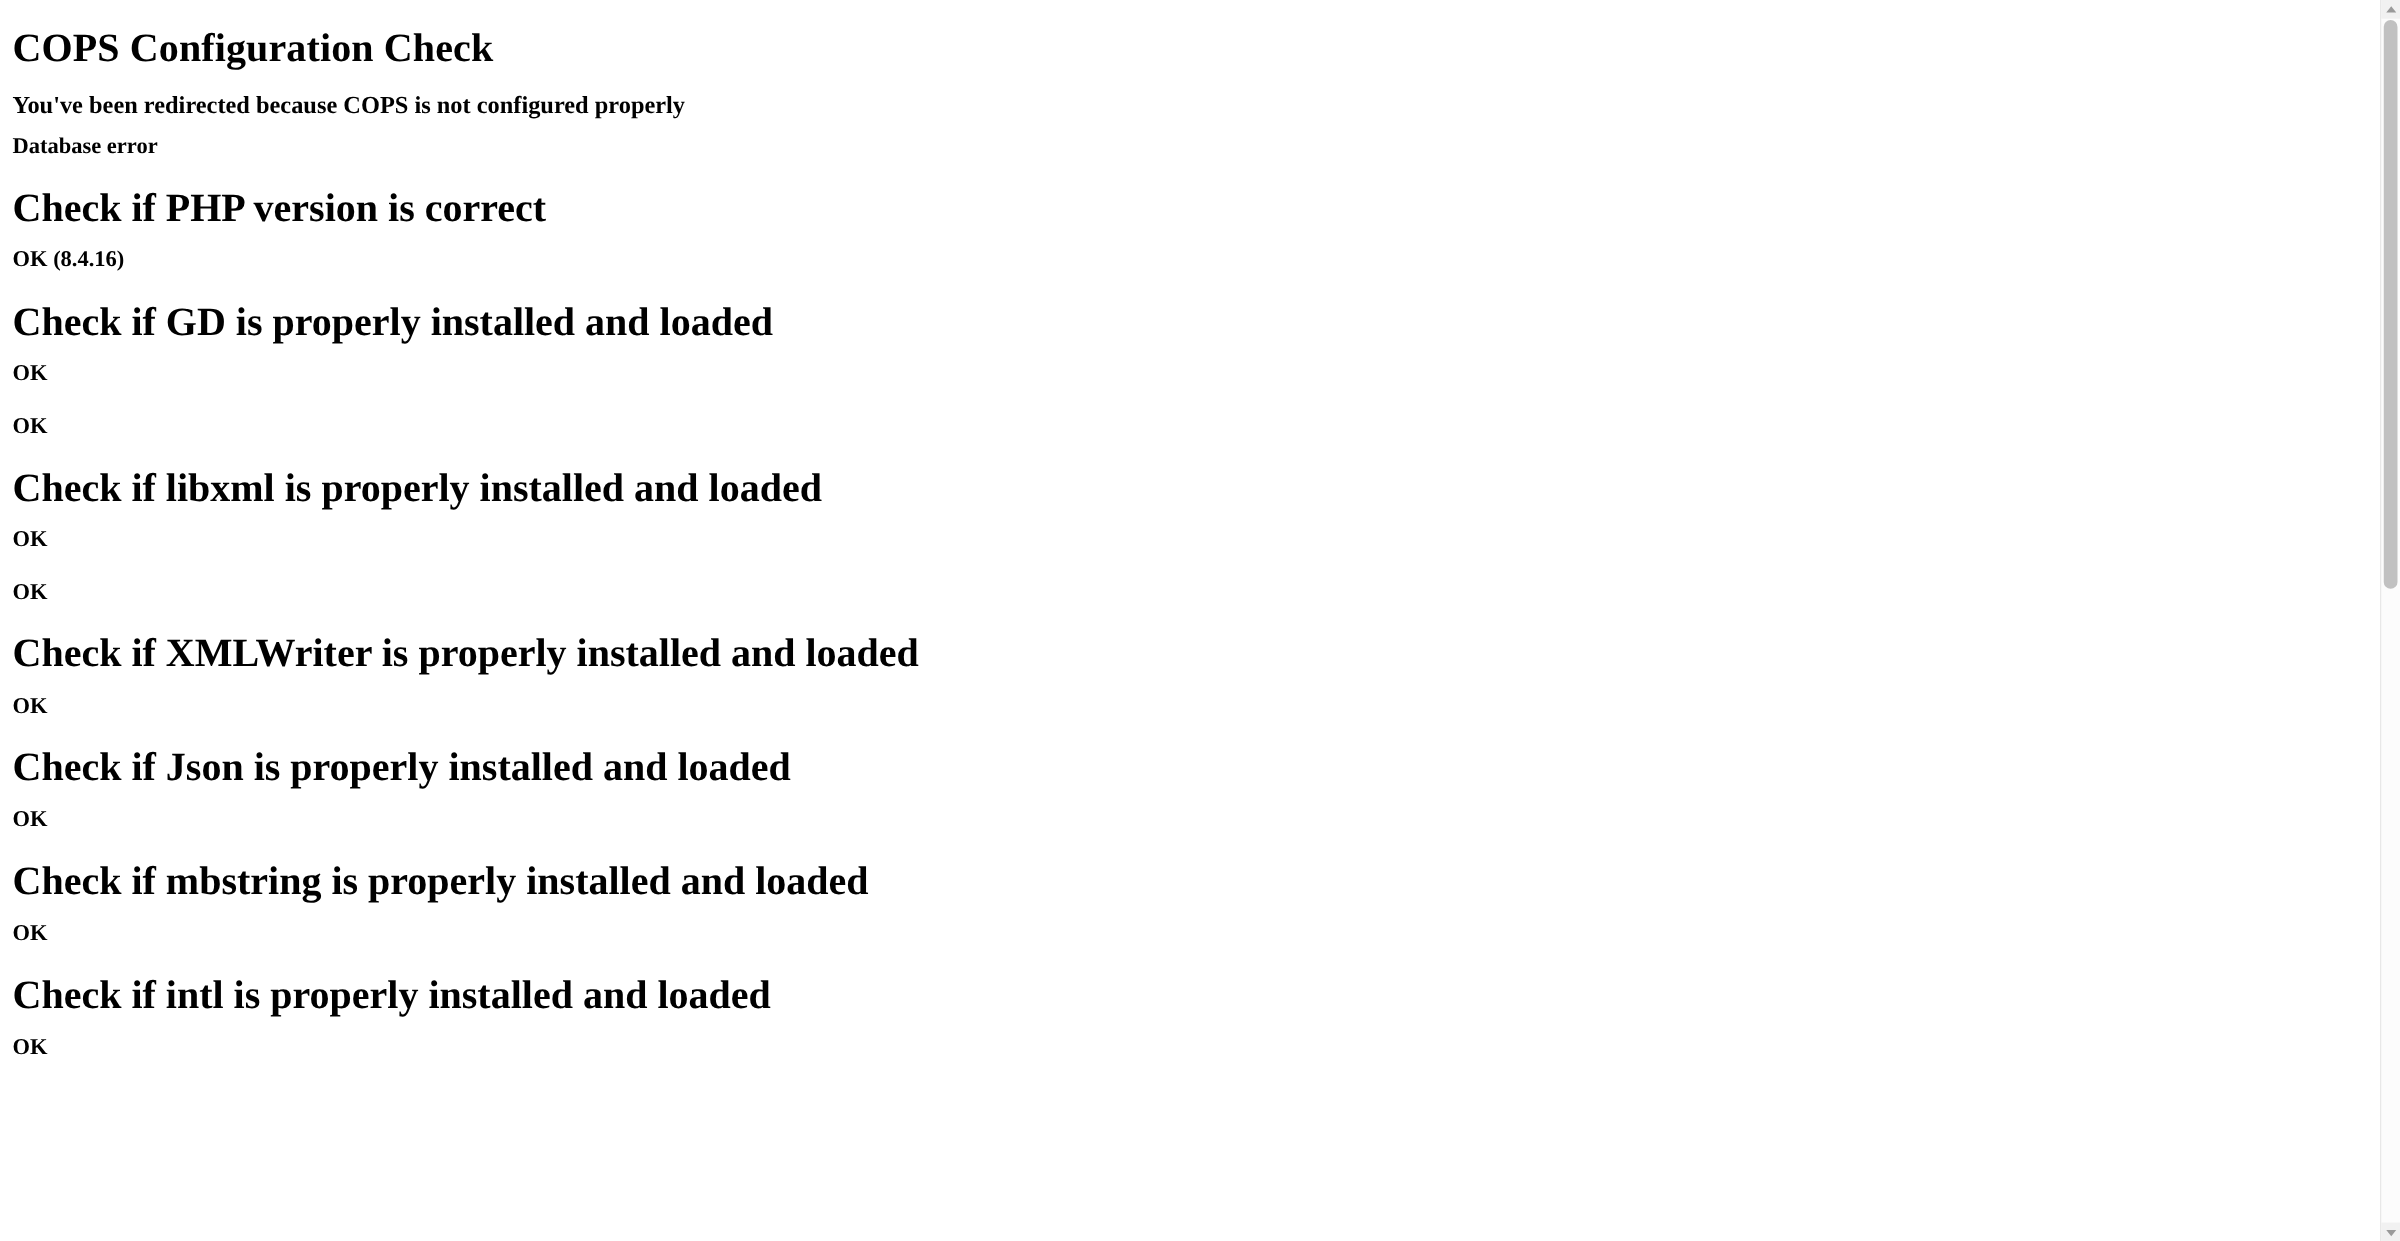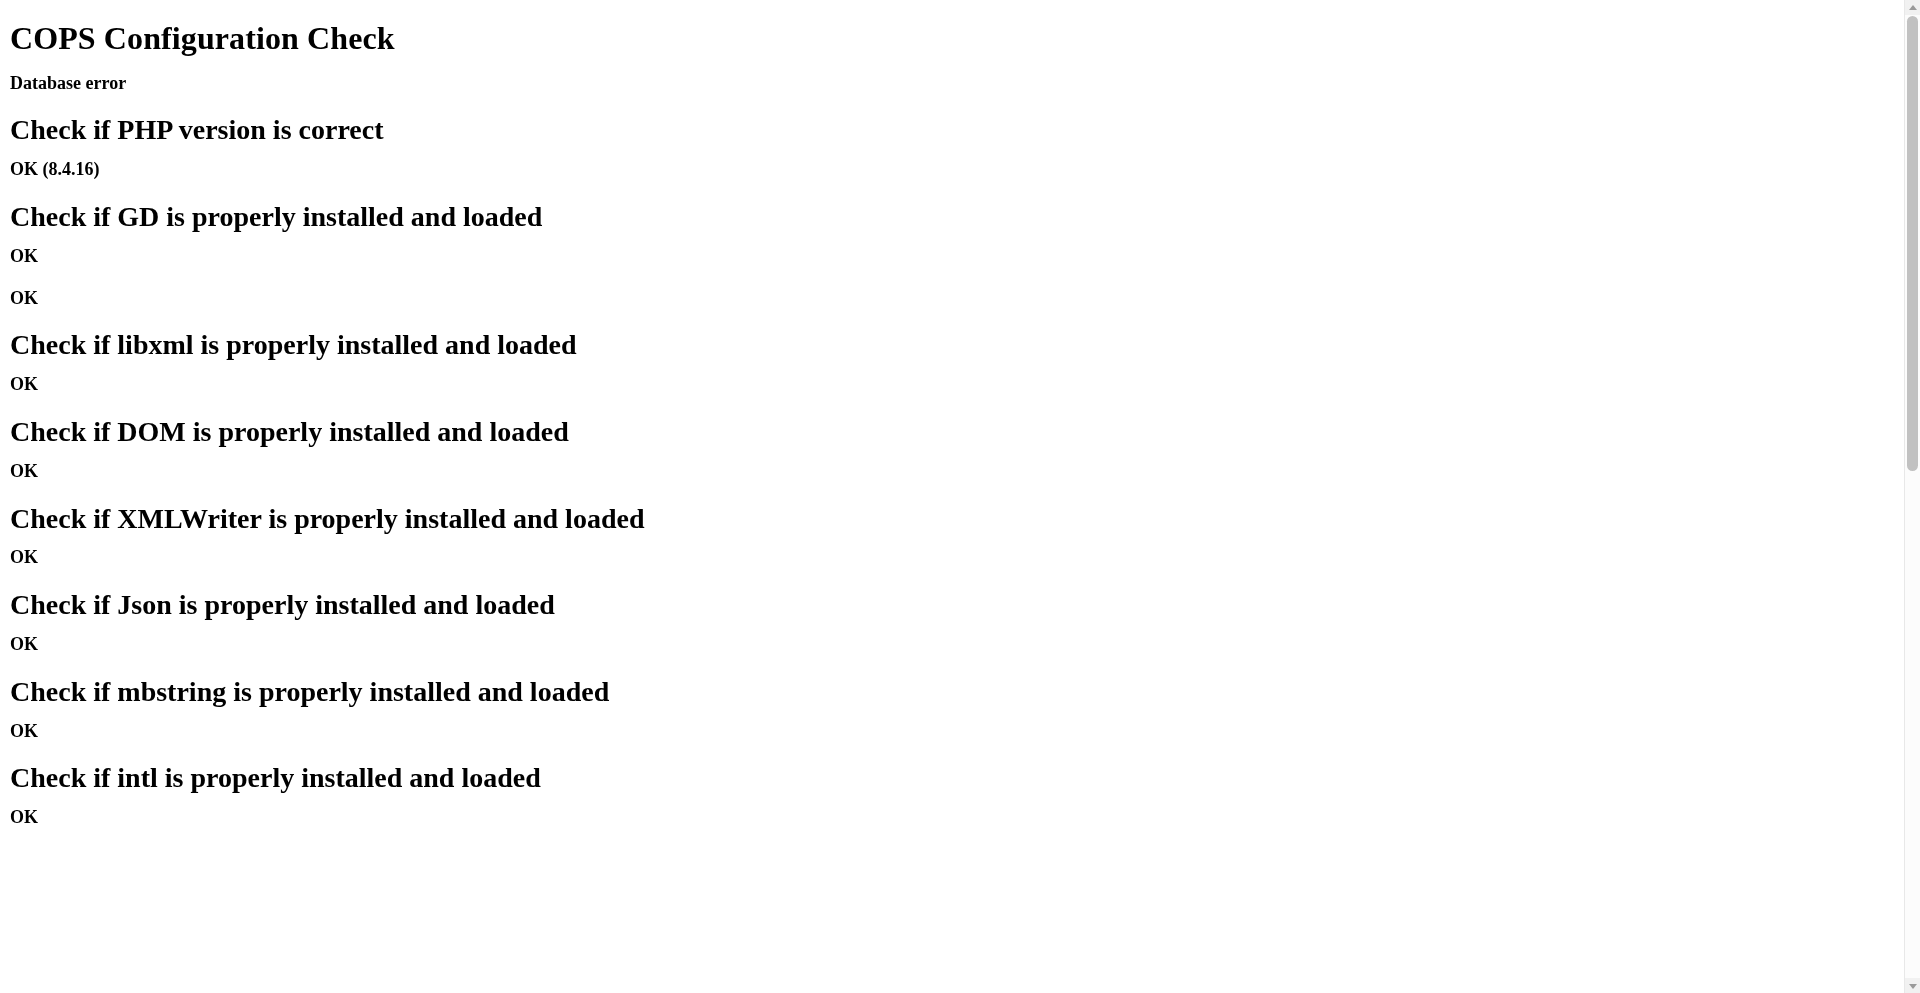--- a/index.html
+++ b/index.html
@@ -23,21 +23,21 @@
     overflow: hidden;
   }
   h1.page-title {
     font-size: 32px;
     font-weight: bold;
     margin: 12px 0 18px 0;
     line-height: 1.05;
     letter-spacing: 0.1px;
   }
   h2.section-title {
-    font-size: 28px;
+    font-size: 32px;
     font-weight: bold;
     margin: 22px 0 14px 0;
     line-height: 1.1;
   }
   p.section-status {
     font-size: 18px;
     font-weight: bold;
     margin: 0 0 22px 0;
     line-height: 1.1;
   }
@@ -85,35 +85,35 @@
     background: #c1c1c1;
     border-radius: 6px;
   }
 </style>
 </head>
 <body>
 
 <div class="page">
   <h1 class="page-title">COPS Configuration Check</h1>
 
+  <h2 class="section-title" style="font-size:19.5px;margin:0 0 12px 0;">You've been redirected because COPS is not configured properly</h2>
   <p class="section-status">Database error</p>
 
   <div>
     <h2 class="section-title">Check if PHP version is correct</h2>
     <p class="section-status">OK (8.4.16)</p>
 
     <h2 class="section-title">Check if GD is properly installed and loaded</h2>
     <p class="section-status">OK</p>
 
     <p class="section-status">OK</p>
 
     <h2 class="section-title">Check if libxml is properly installed and loaded</h2>
     <p class="section-status">OK</p>
 
-    <h2 class="section-title">Check if DOM is properly installed and loaded</h2>
     <p class="section-status">OK</p>
 
     <h2 class="section-title">Check if XMLWriter is properly installed and loaded</h2>
     <p class="section-status">OK</p>
 
     <h2 class="section-title">Check if Json is properly installed and loaded</h2>
     <p class="section-status">OK</p>
 
     <h2 class="section-title">Check if mbstring is properly installed and loaded</h2>
     <p class="section-status">OK</p>

